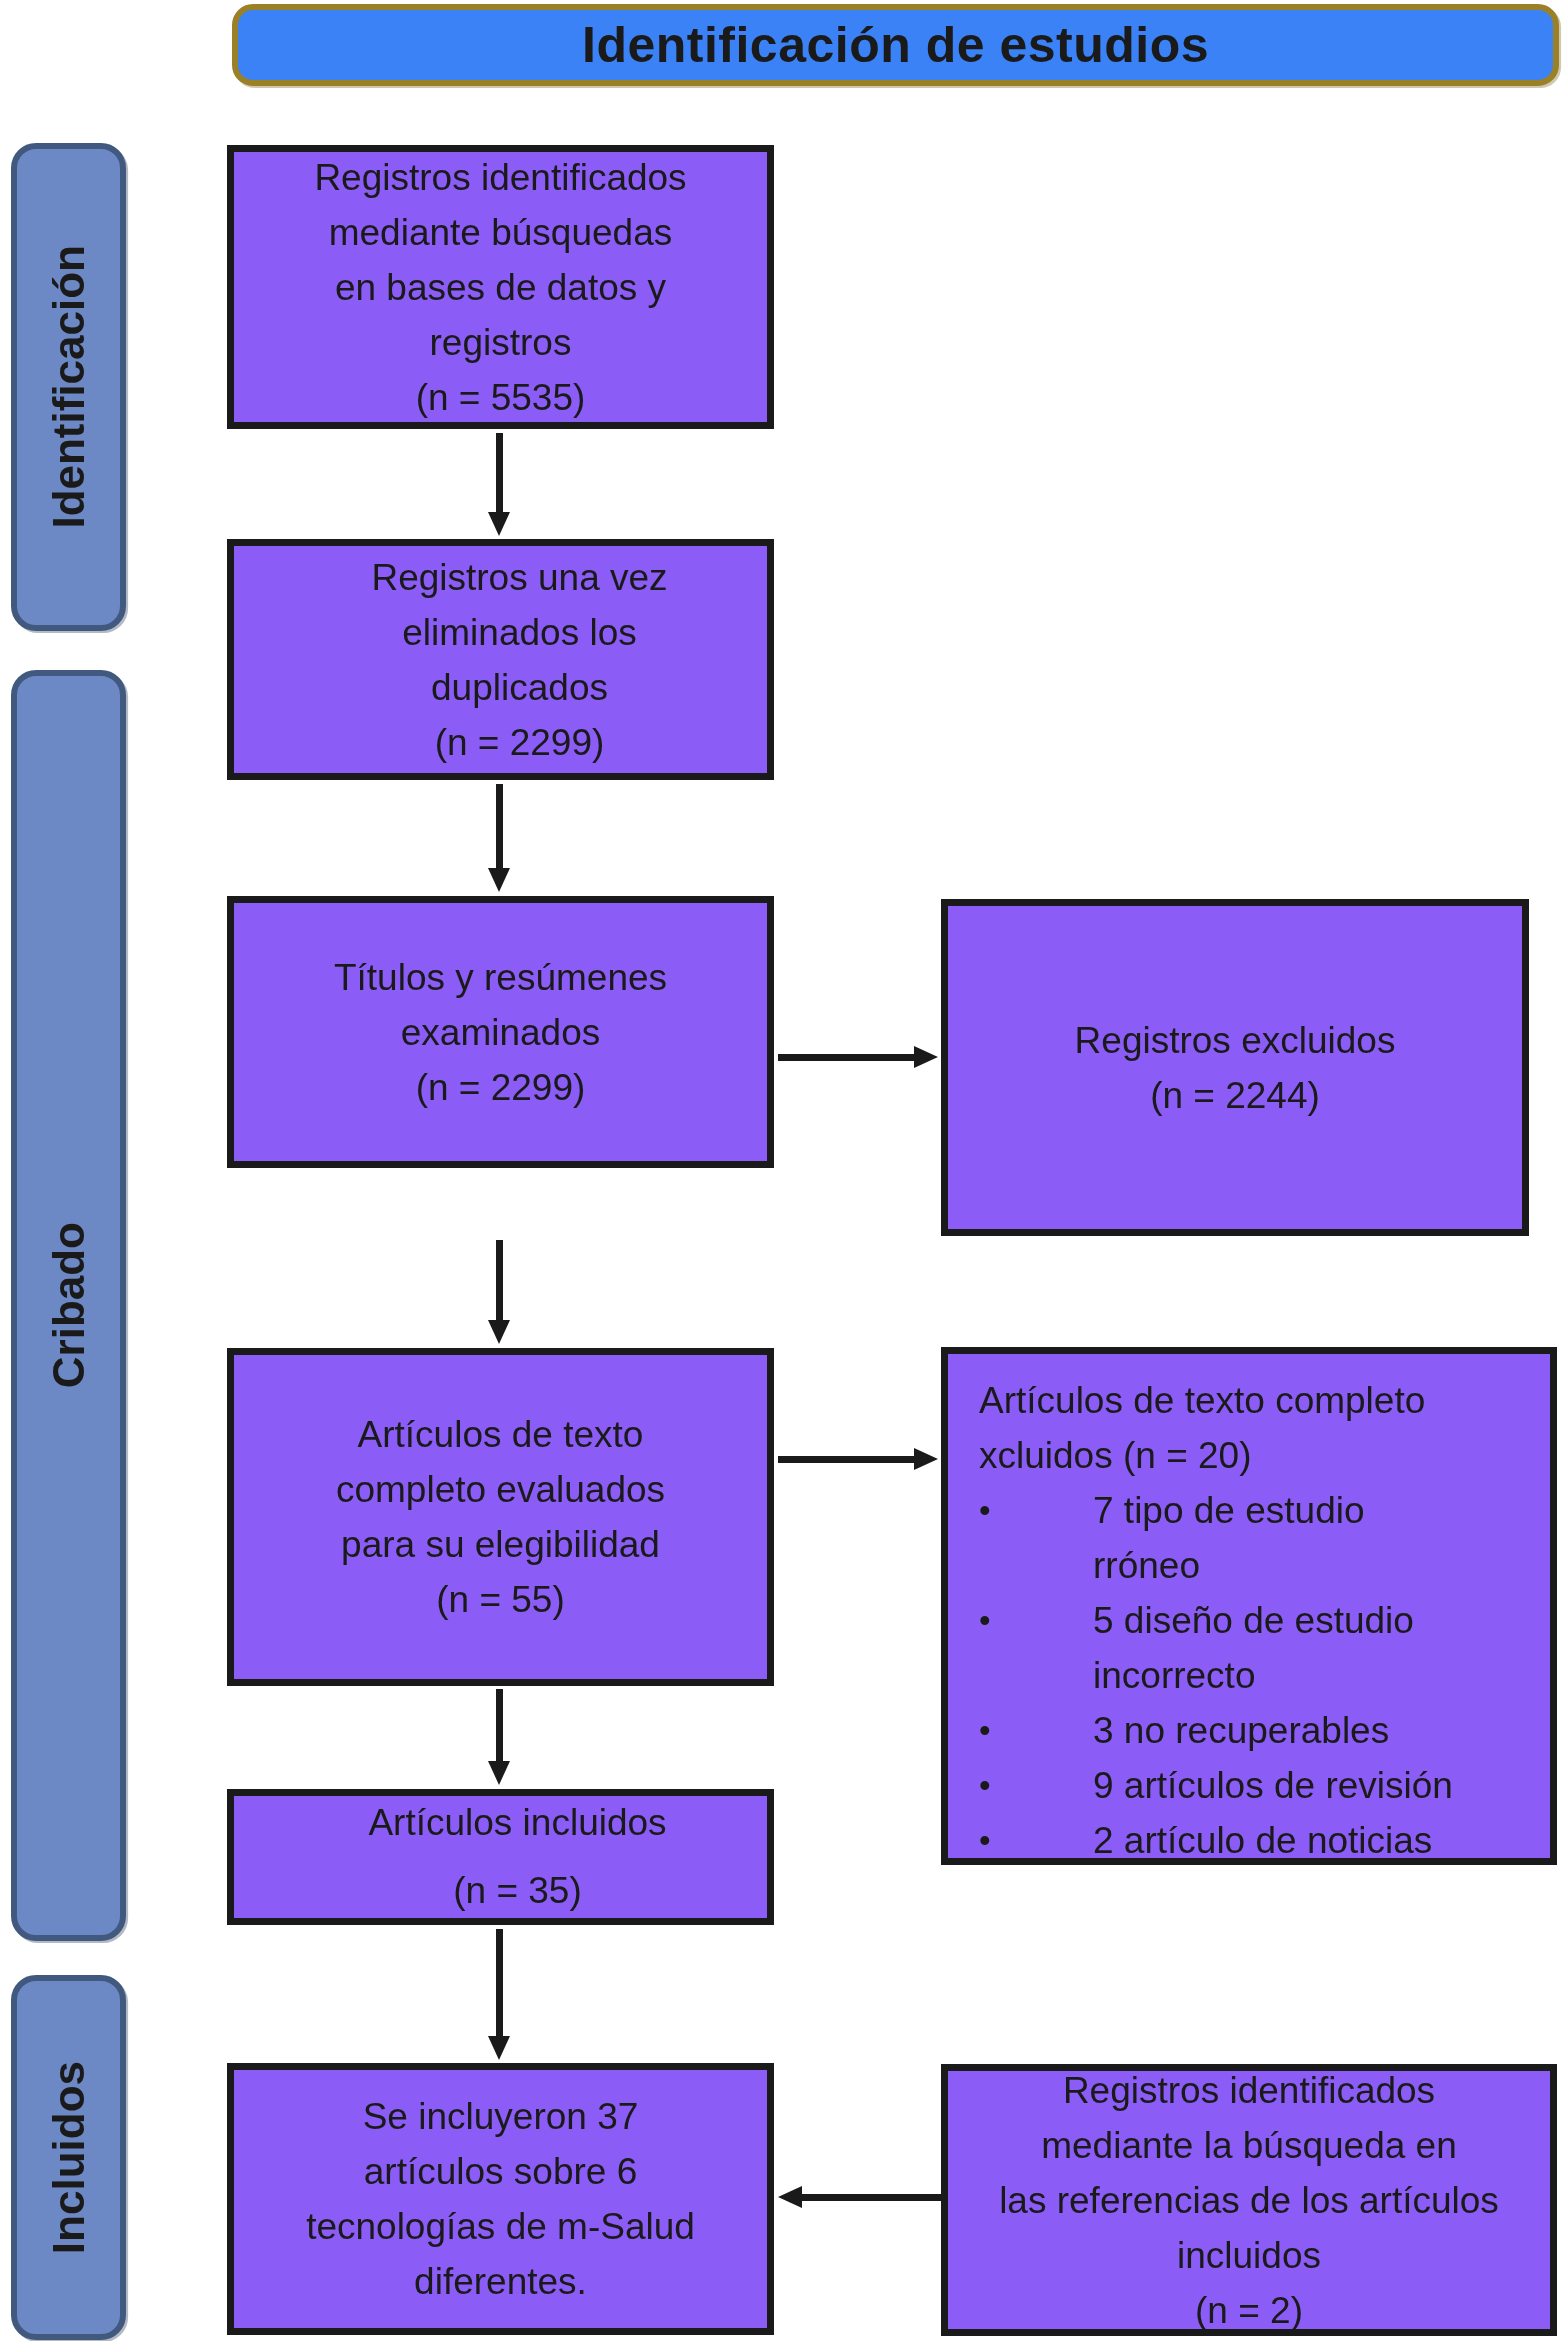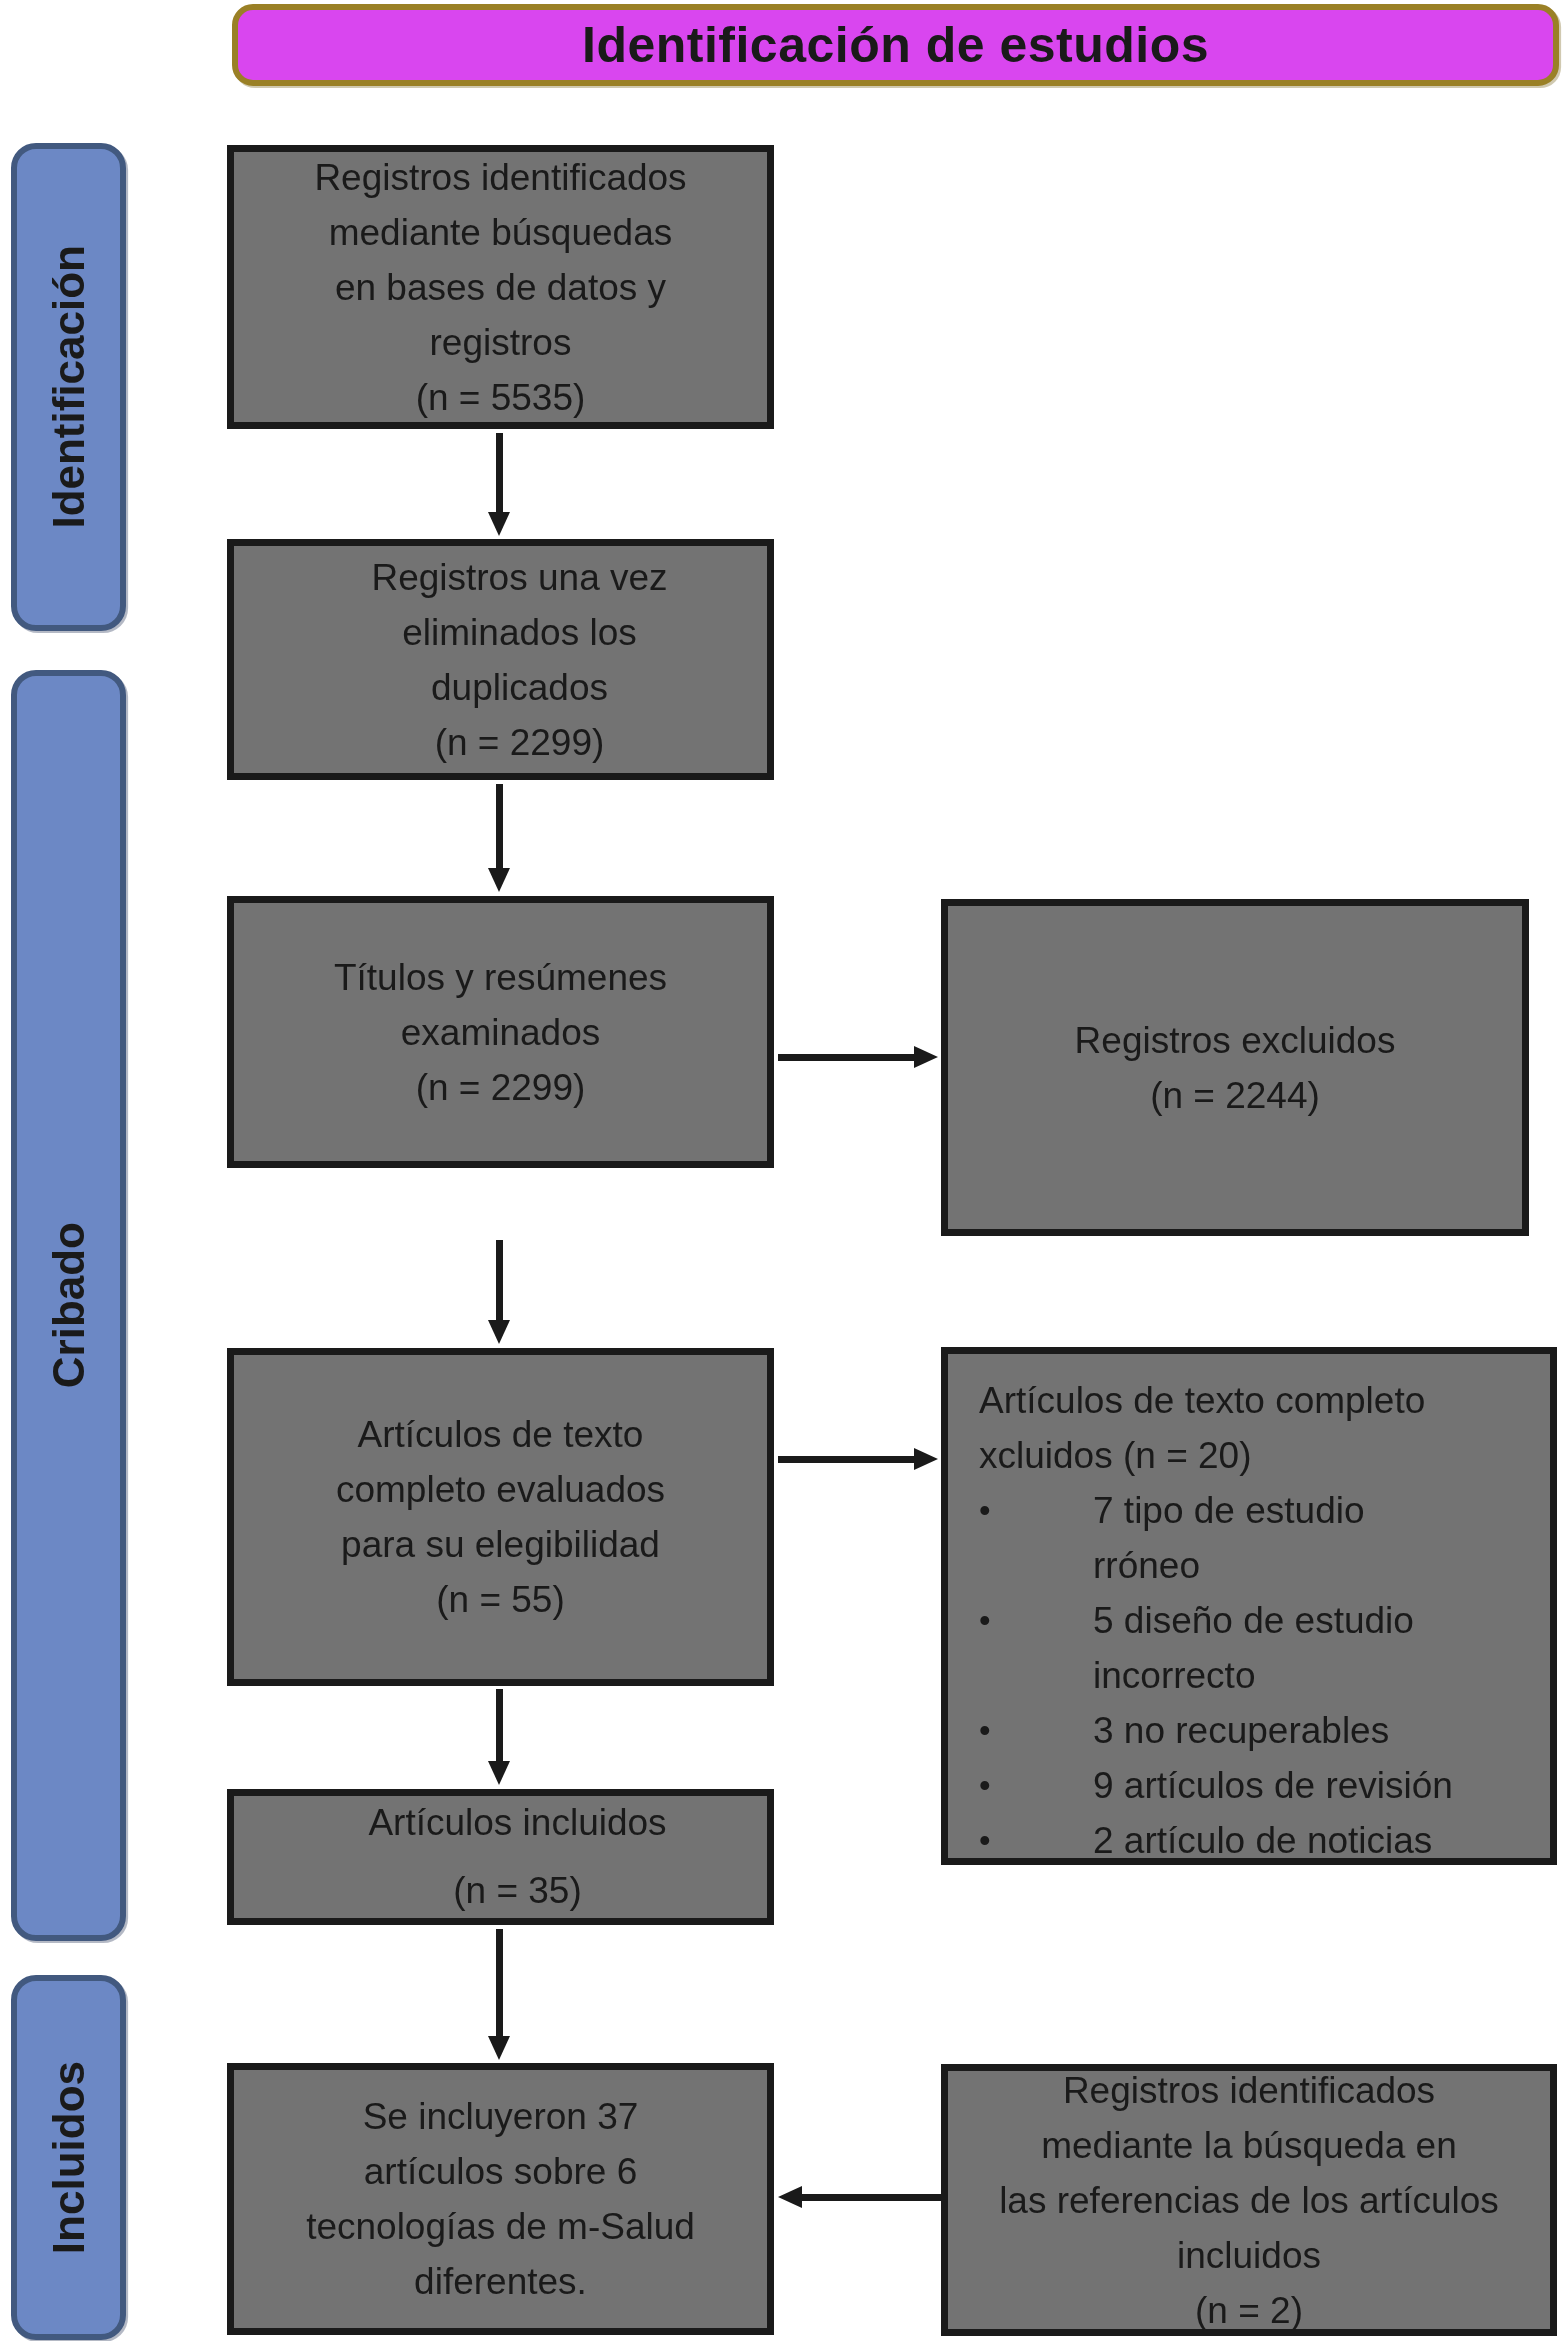--- a/index.html
+++ b/index.html
@@ -10,21 +10,21 @@
     background: #ffffff;
     font-family: "Liberation Sans", sans-serif;
     color: #1a1a1a;
     overflow: hidden;
   }
 
   
   .title-bar {
     position: absolute;
     left: 232px; top: 4.1px; width: 1327px; height: 82px;
-    background: #d946ef;
+    background: #3b82f6;
     border: 6.2px solid #9a8026;
     border-radius: 21px;
     box-sizing: border-box;
     display: flex; align-items: center; justify-content: center;
     box-shadow: 2.1px 2.1px 0 rgba(120,100,30,0.35);
   }
   .title-text { font-size: 50px; font-weight: bold; letter-spacing: 0.5px; }
 
   
   .stage {
@@ -43,21 +43,21 @@
   .stage-text {
     font-size: 44px; font-weight: bold;
     writing-mode: vertical-rl;
     transform: rotate(180deg);
     white-space: nowrap;
   }
 
   
   .wbox {
     position: absolute;
-    background: #737373;
+    background: #8b5cf6;
     border: 7.3px solid #1a1a1a;
     box-sizing: border-box;
     display: flex; align-items: center; justify-content: center;
   }
   .box-text {
     font-size: 37px;
     line-height: 55px;
     text-align: center;
     white-space: pre-line;
   }

